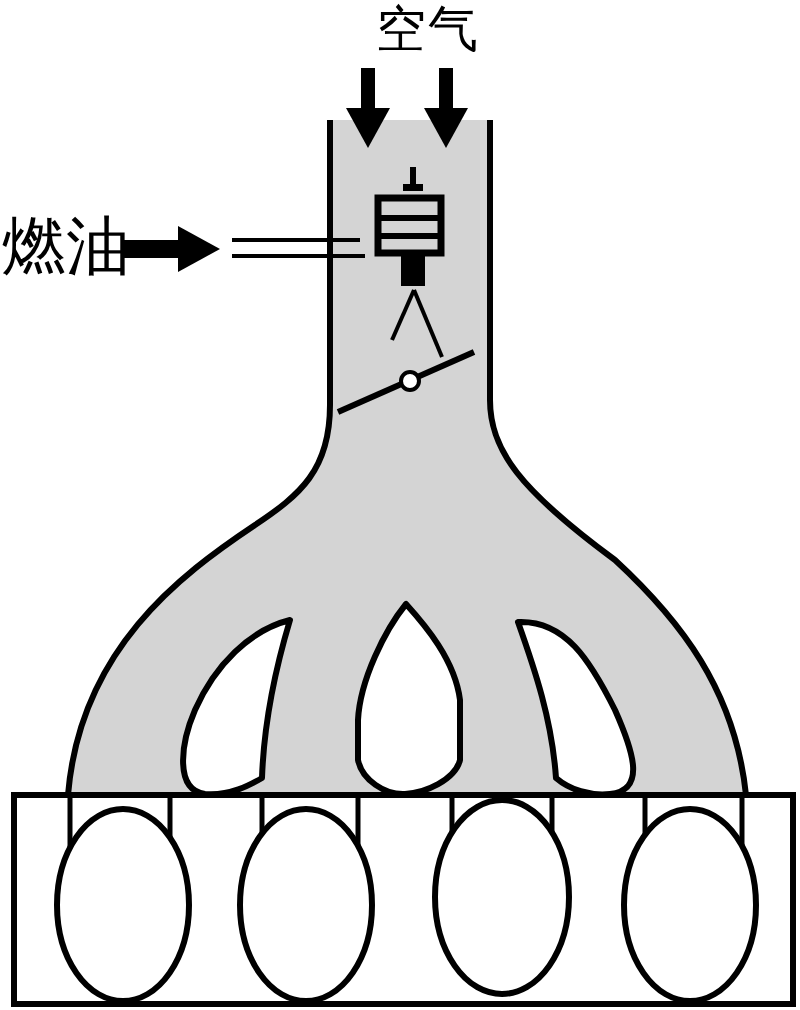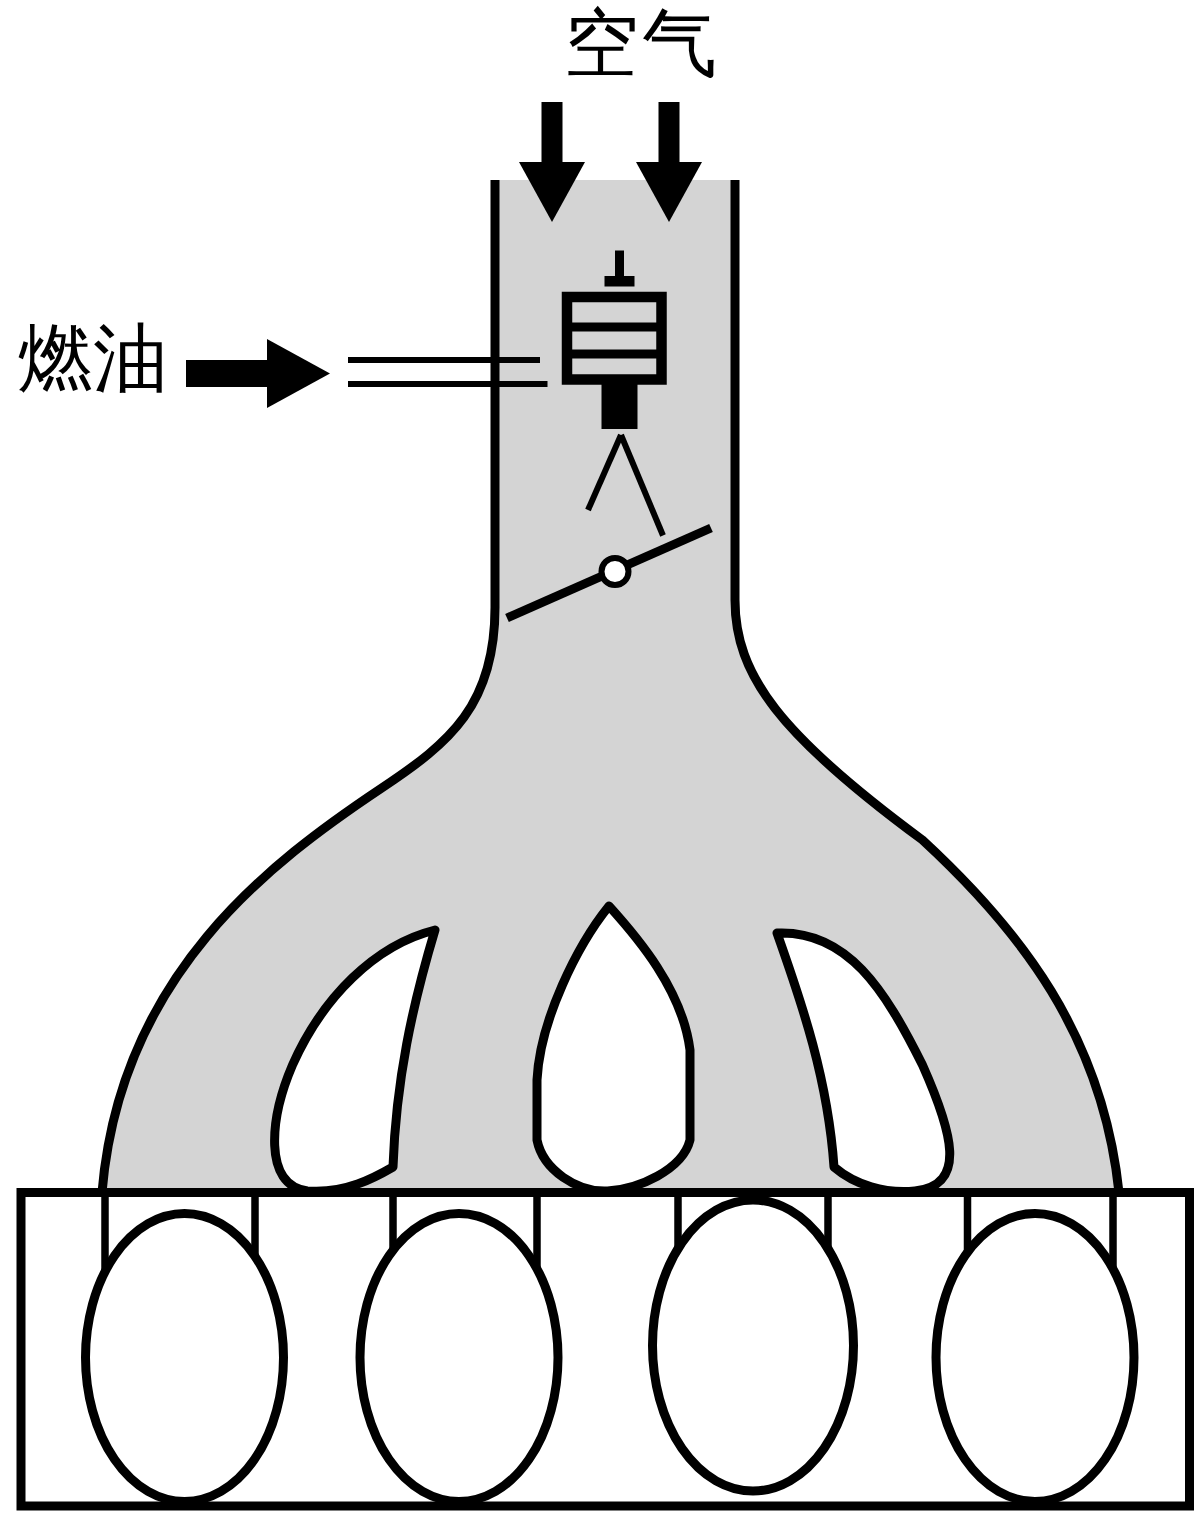--- a/index.html
+++ b/index.html
@@ -6,21 +6,21 @@
     body { width: 800px; height: 1010px; position: relative; overflow: hidden; }
     .diagram { position: absolute; left: 0; top: 0; width: 800px; height: 1010px; }
     .label {
       position: absolute;
       font-family: "DejaVu Sans", sans-serif;
       color: #000000;
       line-height: 1;
       white-space: nowrap;
     }
     .label-air { left: 344px; top: 4px; font-size: 50px; letter-spacing: 2px; margin-left: 32px; }
-    .label-fuel { left: 12px; top: 214px; font-size: 50px; letter-spacing: 0px; }
+    .label-fuel { left: 2px; top: 214px; font-size: 64px; letter-spacing: 0px; }
   </style>
 </head>
 <body>
 
 <svg class="diagram" width="800" height="1010" viewBox="0 0 800 1010" xmlns="http://www.w3.org/2000/svg">
 
   <path d="M 330 120
            L 330 405
            C 330 470, 300 495, 255 525
            C 180 575, 80 650, 68 795

